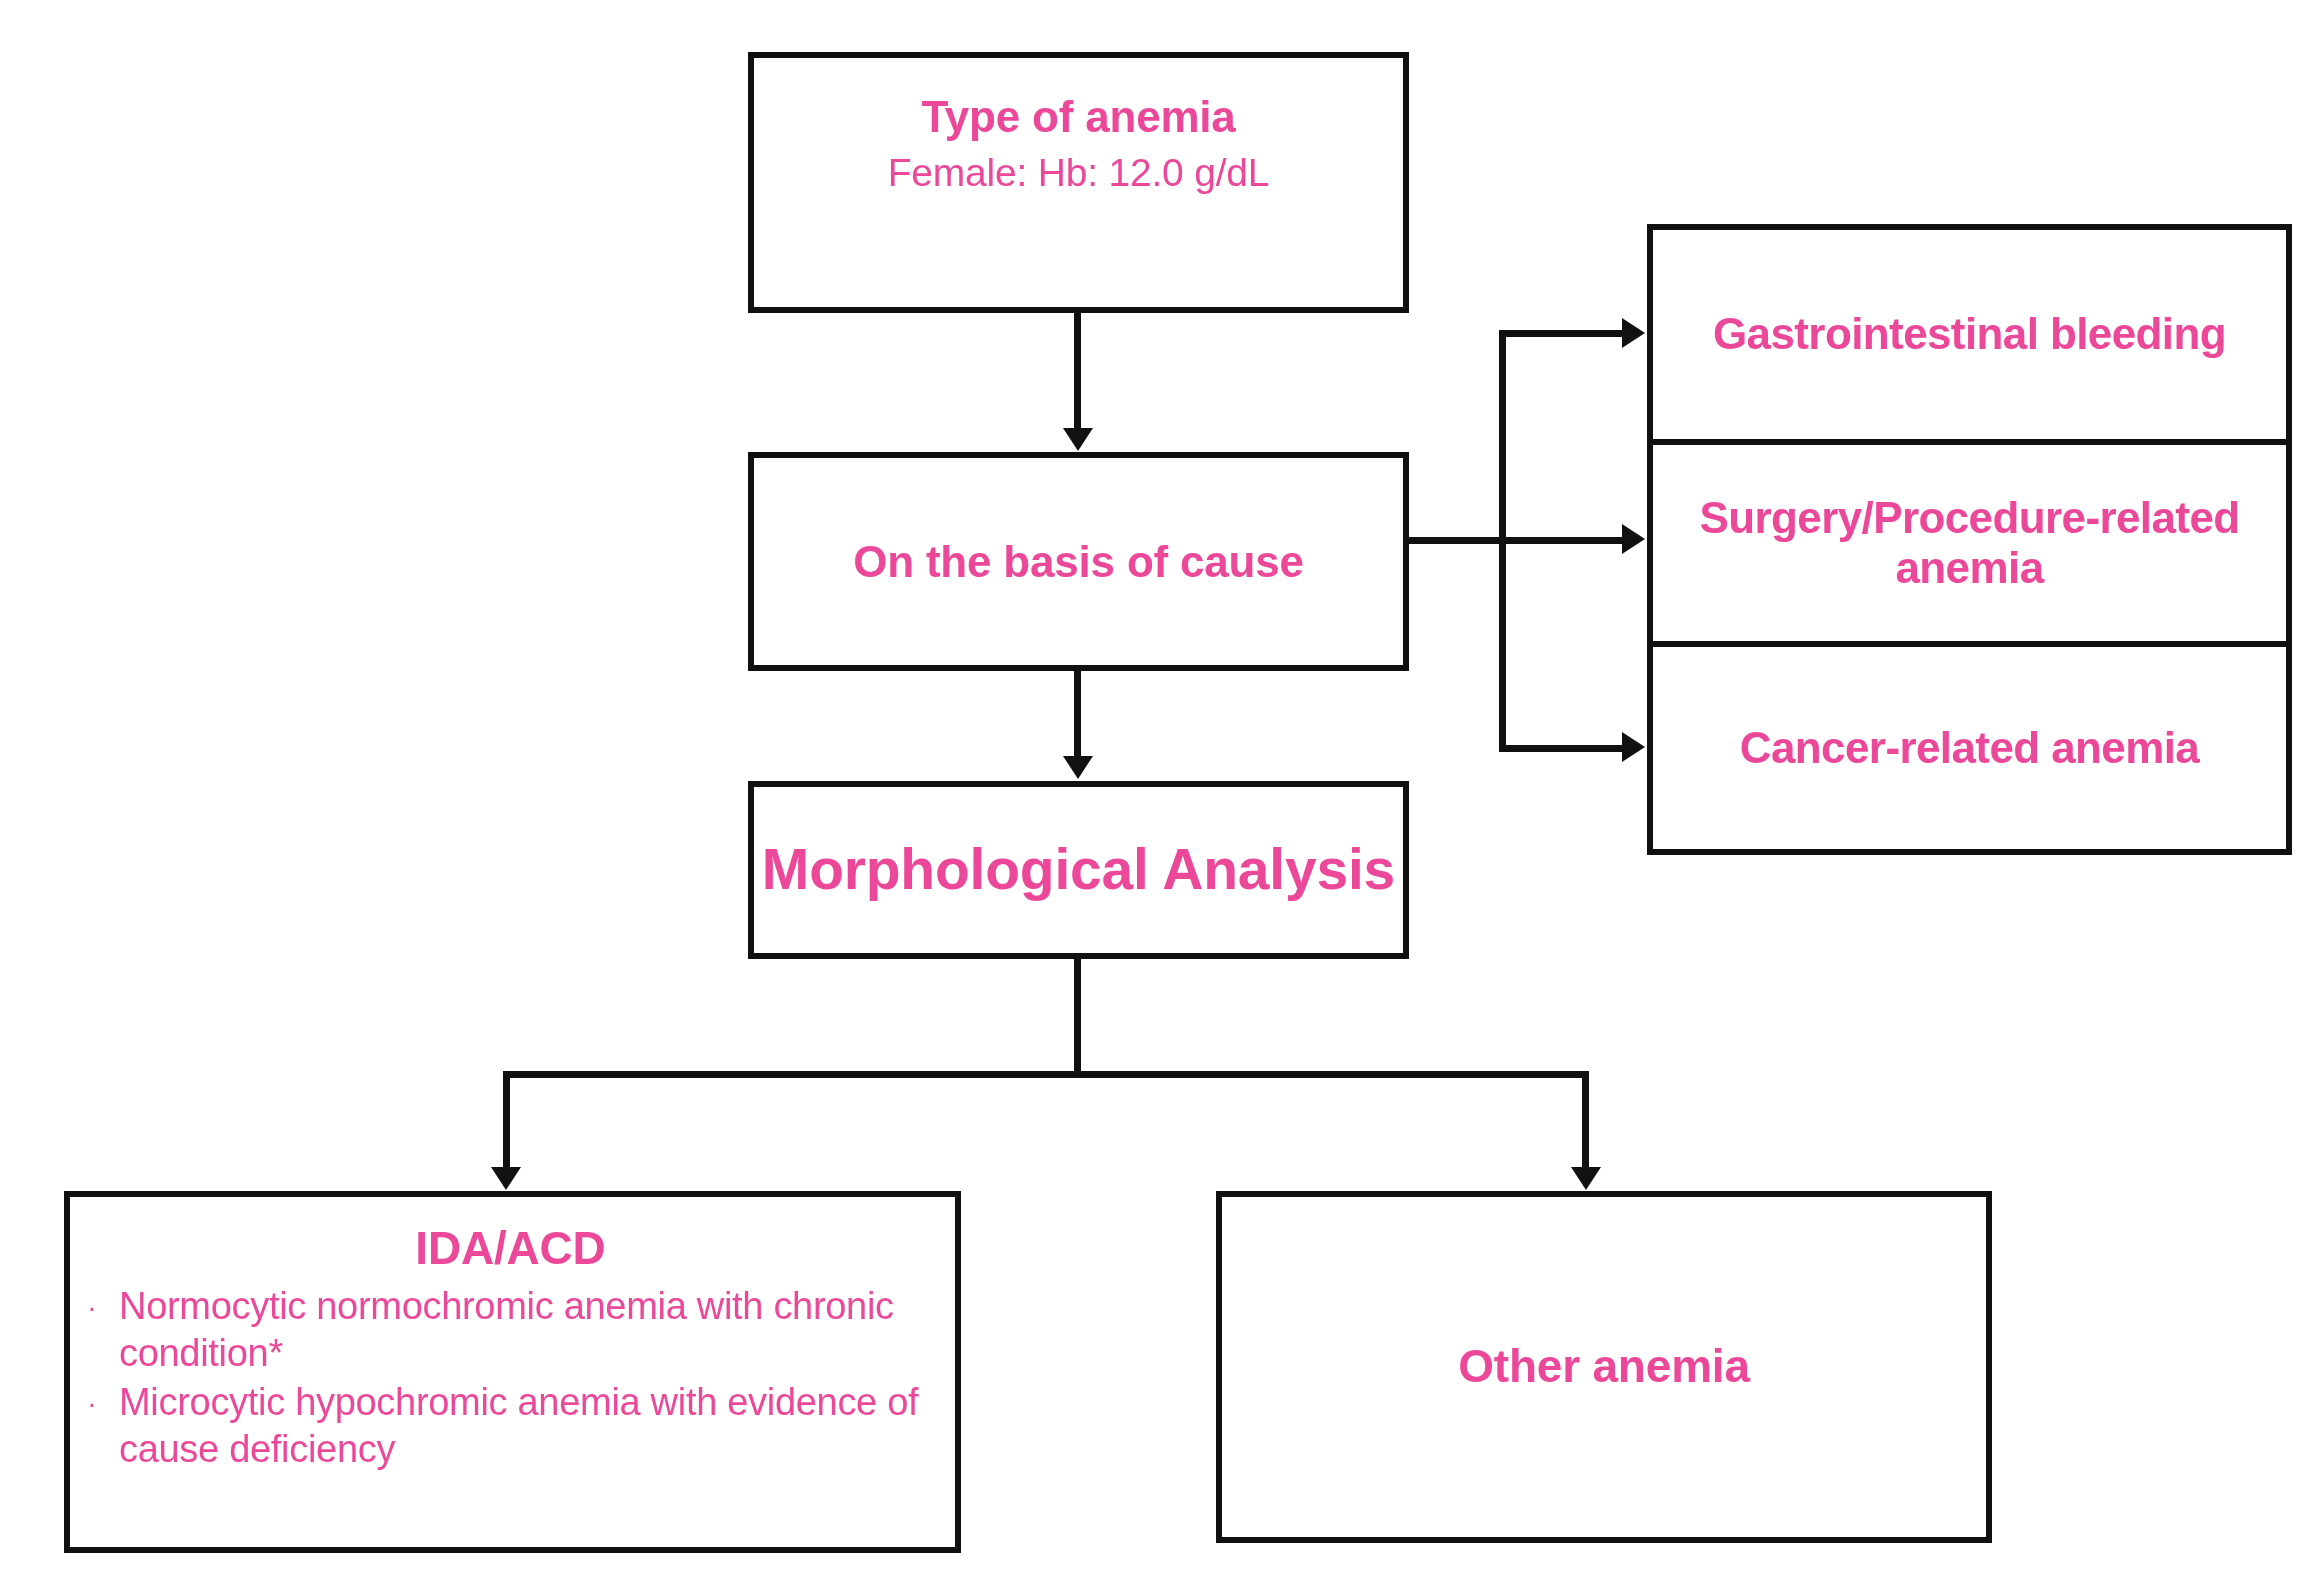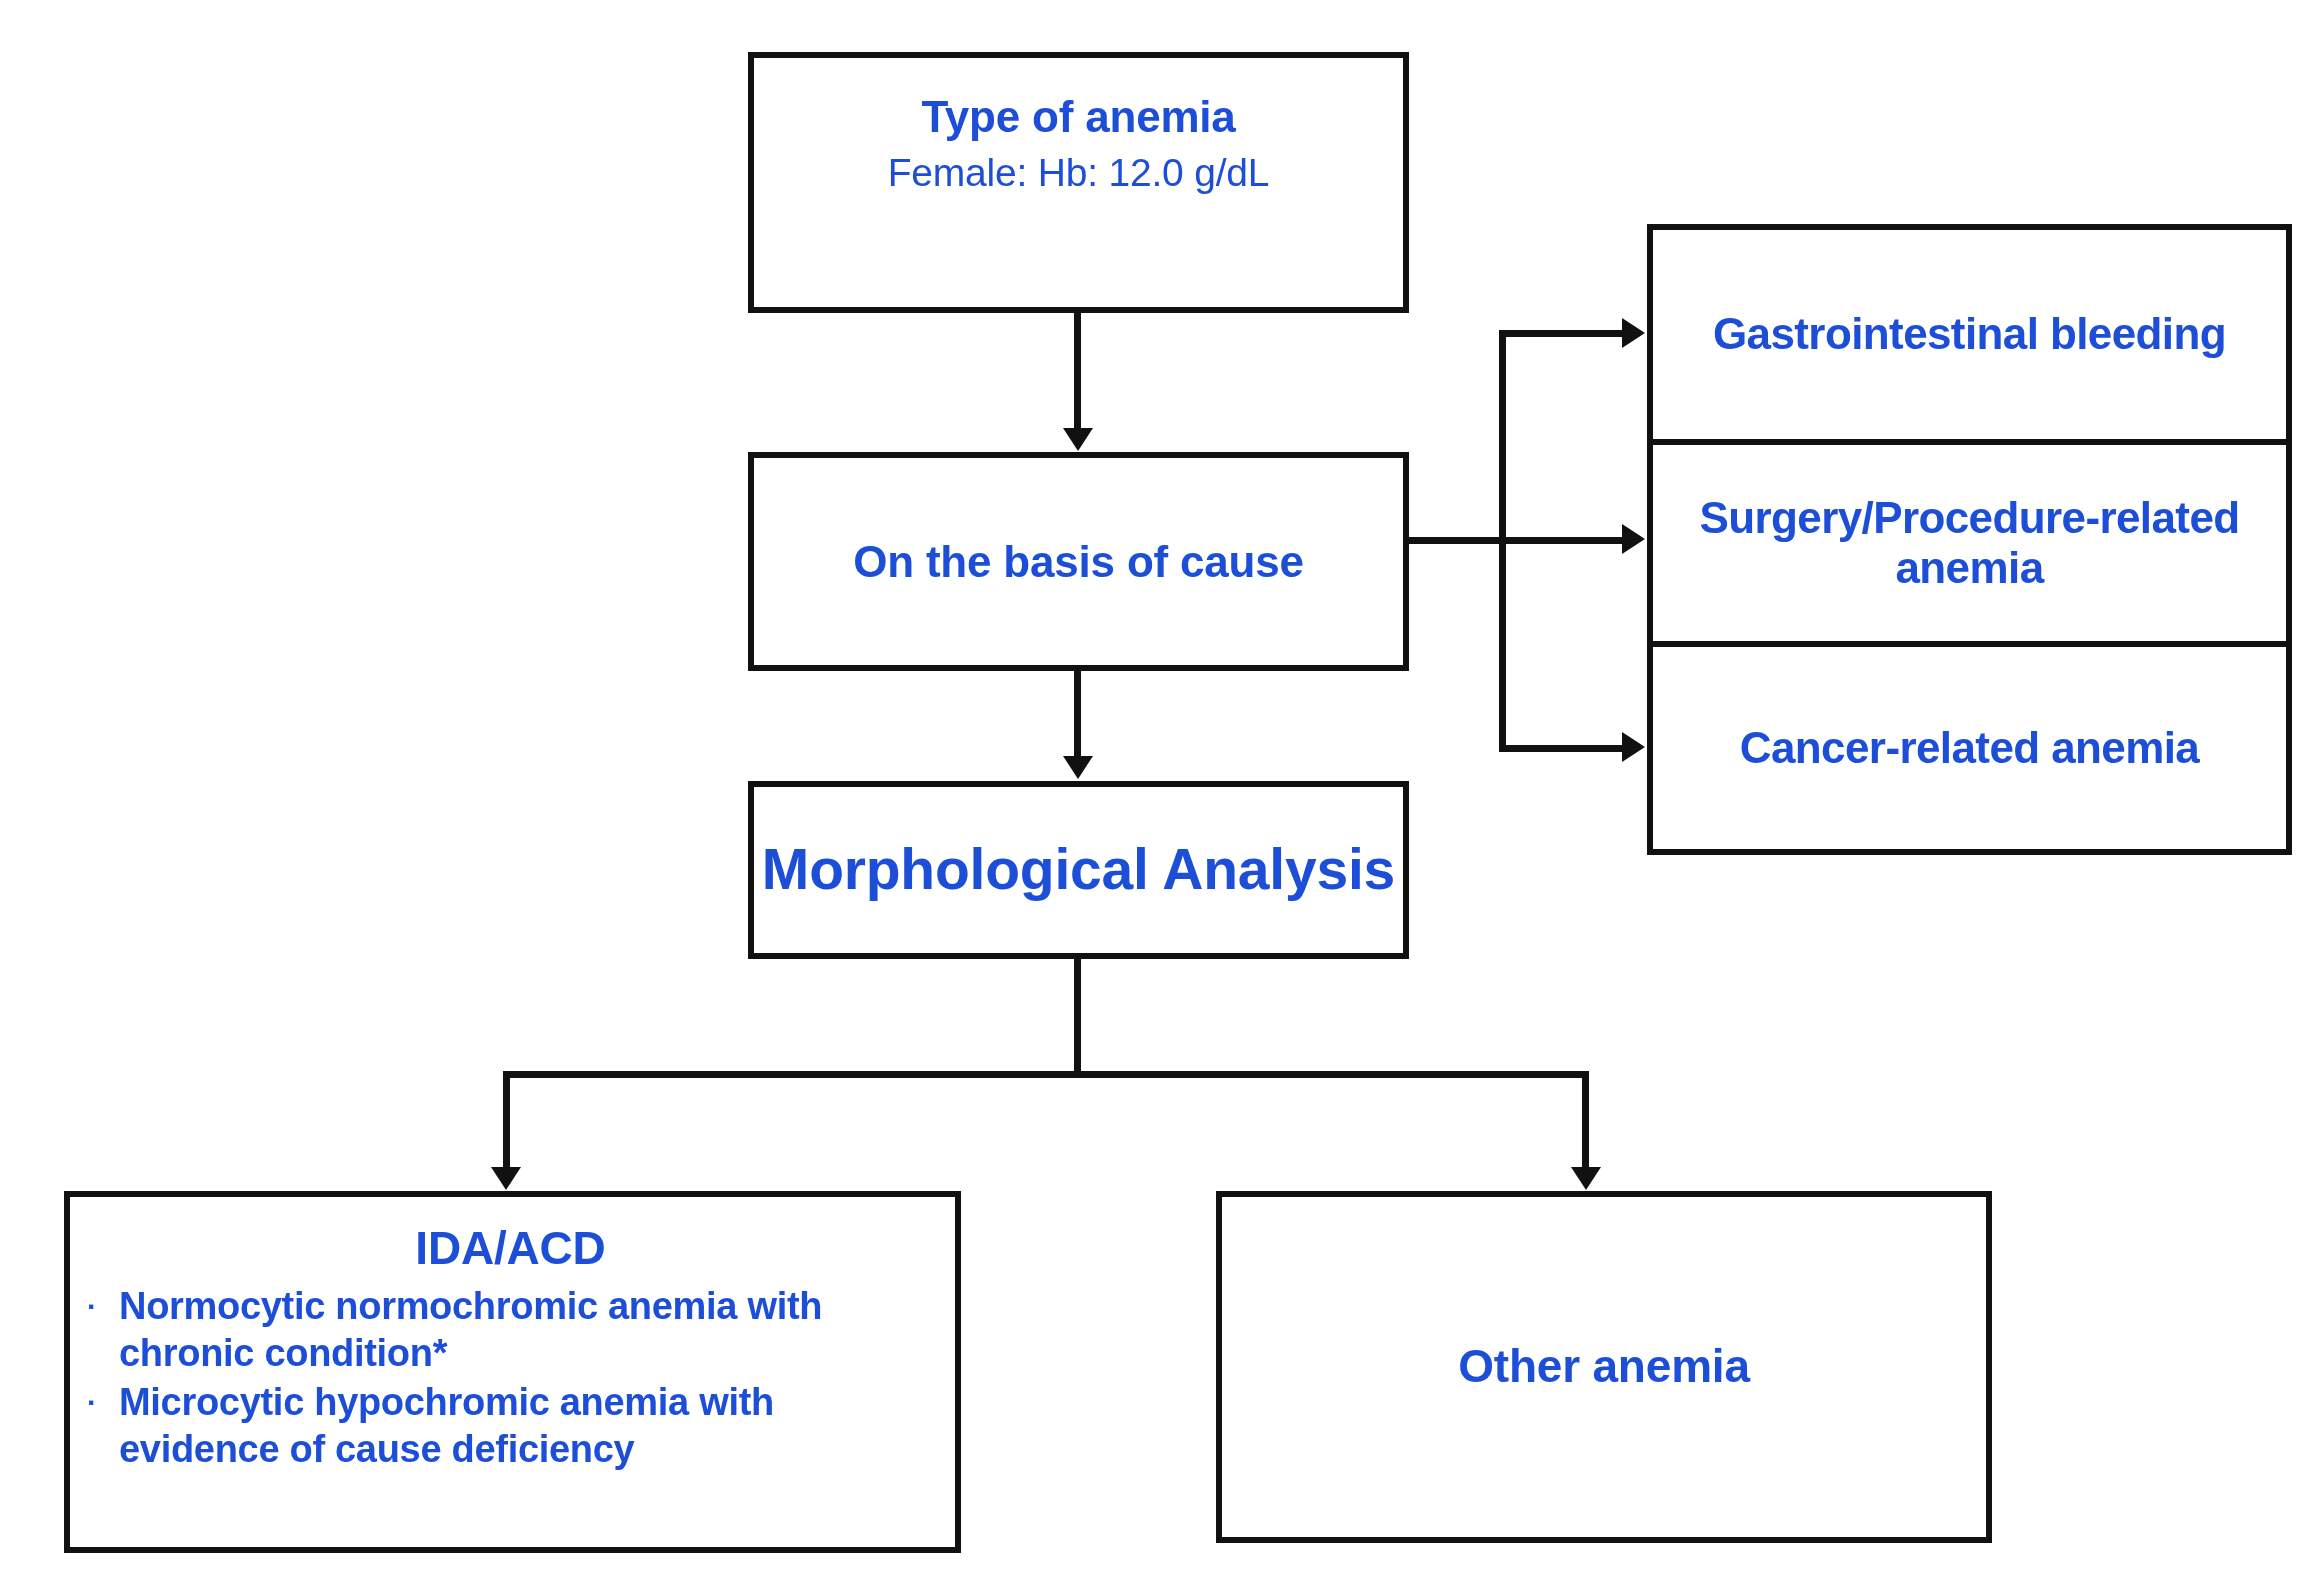--- a/index.html
+++ b/index.html
@@ -7,21 +7,21 @@
     margin: 0;
     padding: 0;
     background: #ffffff;
   }
   #canvas {
     position: relative;
     width: 2320px;
     height: 1586px;
     background: #ffffff;
     font-family: "Liberation Sans", sans-serif;
-    color: #1d4ed8;
+    color: #ec4899;
     overflow: hidden;
   }
   .node {
     position: absolute;
     box-sizing: border-box;
     background: #ffffff;
     border: 6.6px solid #111111;
     display: flex;
     flex-direction: column;
     align-items: center;
@@ -124,21 +124,20 @@
     padding: 0;
     text-align: left;
   }
   #box-ida li {
     font-size: 38px;
     line-height: 1.24;
     letter-spacing: -0.3px;
     padding-left: 32px;
     text-indent: -32px;
     margin-bottom: 1.9px;
-    font-weight: bold;
   }
   #box-ida li .marker {
     display: inline-block;
     width: 32px;
     text-indent: 0;
     font-size: 30px;
     vertical-align: 1.9px;
   }
   #box-ida li .txt { display: inline; }
 

